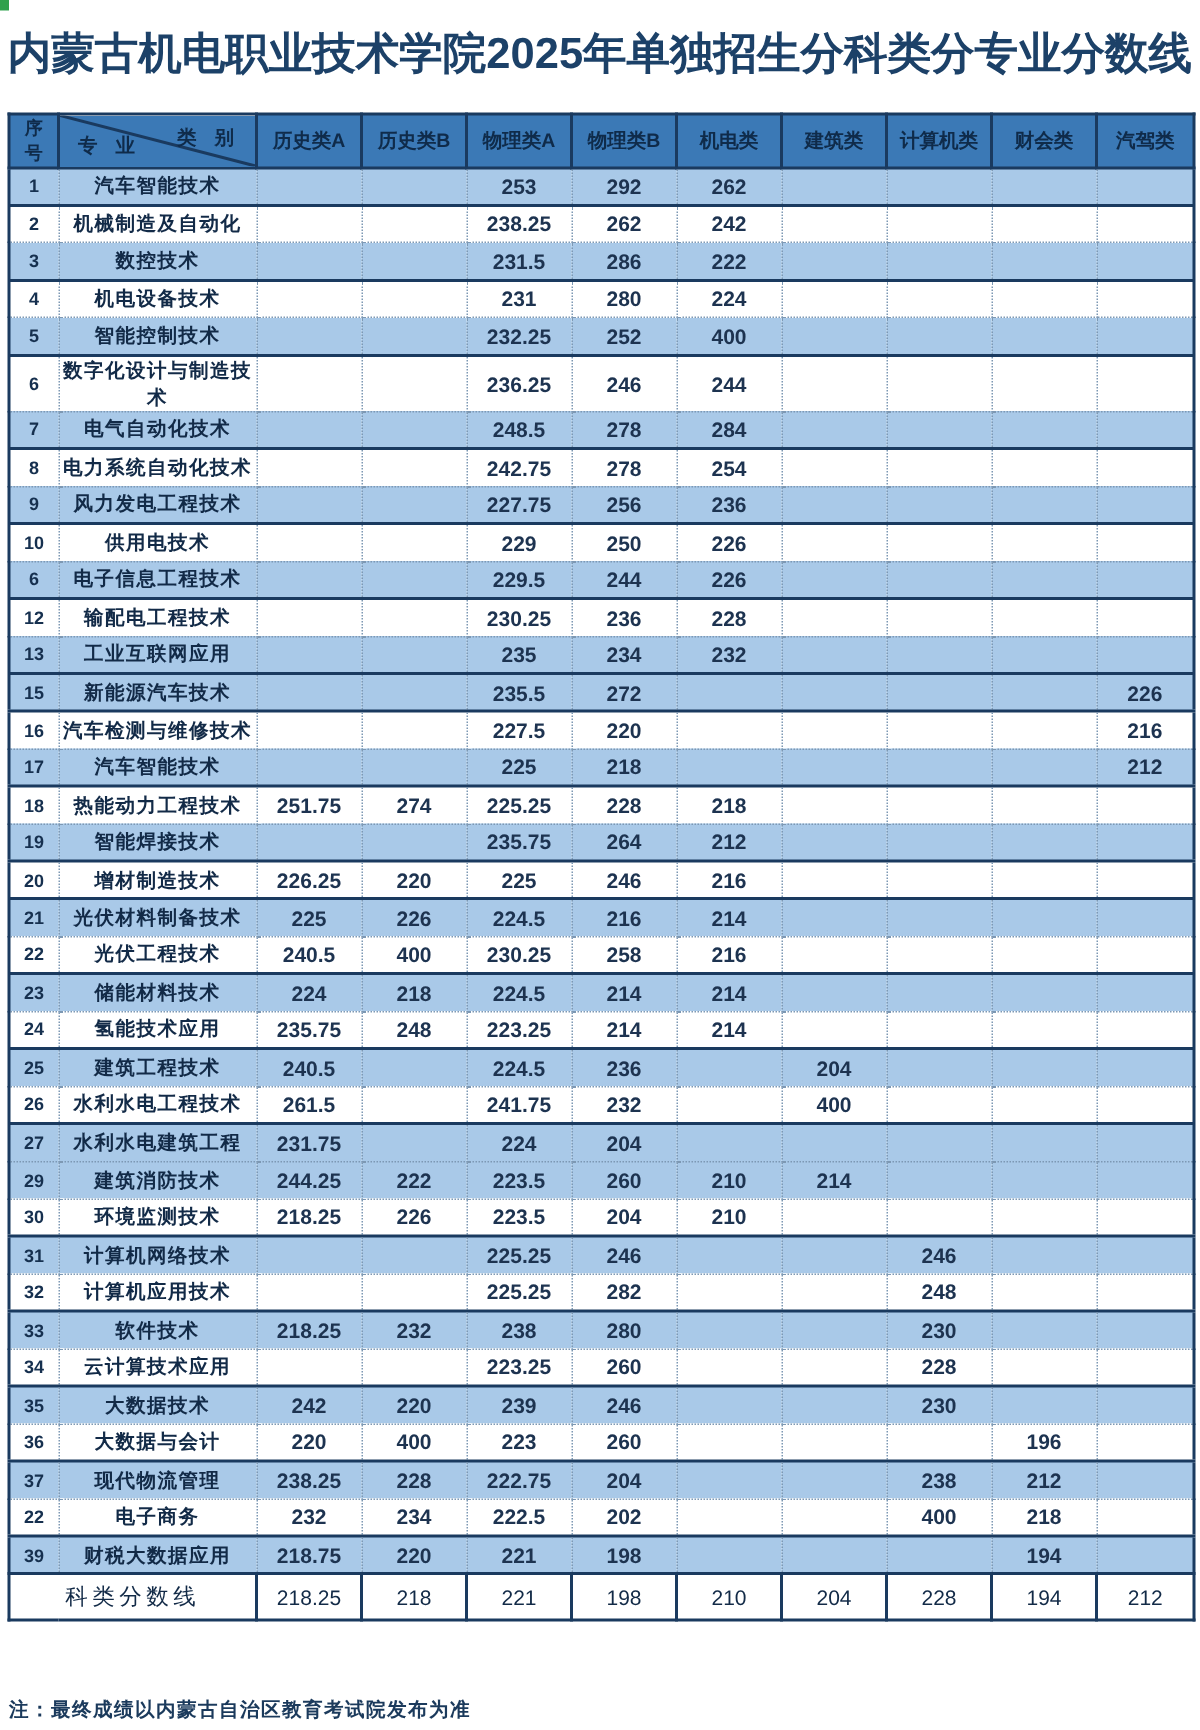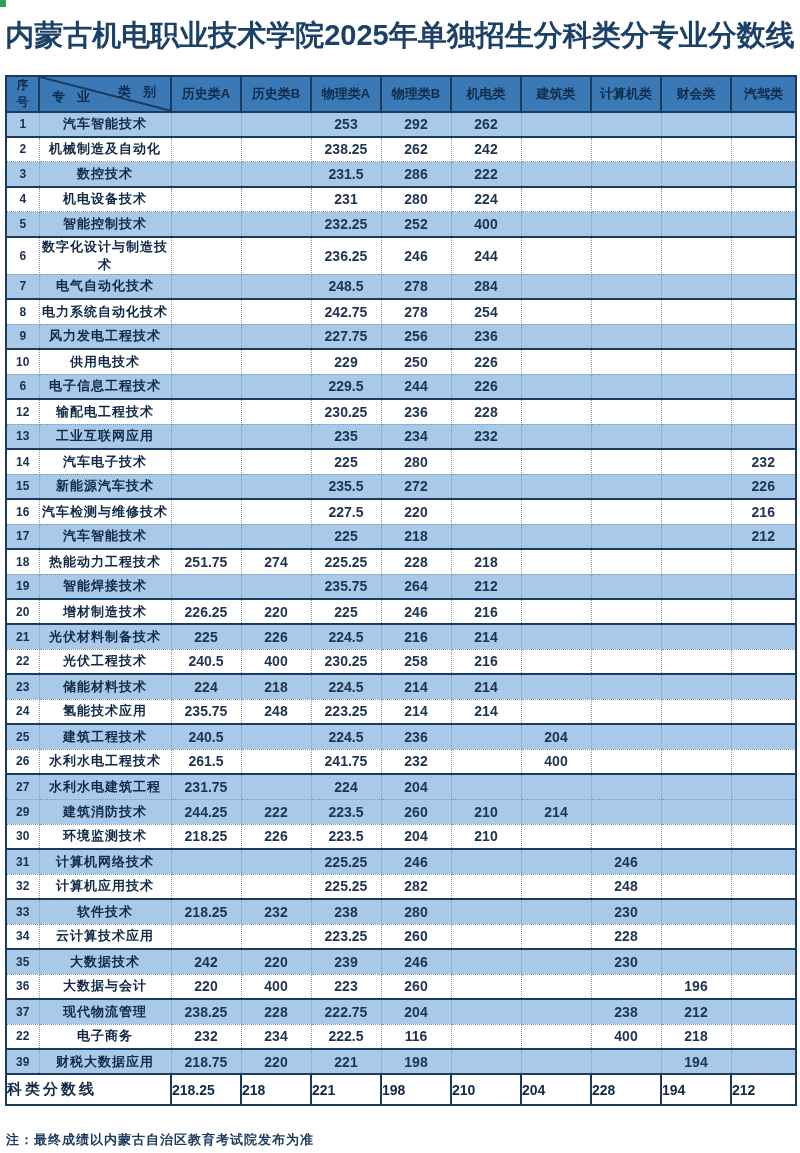--- a/index.html
+++ b/index.html
@@ -54,22 +54,22 @@
   }
   tbody tr.blue td{ background:#a9c9e8; }
   tbody tr.dark-sep td{ border-bottom:2px solid #1a3a5f; }
   td.c-index{ font-size:12px; font-weight:bold; color:#16304f; }
   td.c-major{ font-size:13px; font-weight:bold; color:#122a47; letter-spacing:1px; }
   td.c-score{ font-size:14px; font-weight:bold; color:#1d3350; }
   tfoot tr{ height:31px; }
   tfoot td{
     border:2px solid #1a3a5f;
     background:#ffffff;
-    text-align:left; vertical-align:middle;
-    font-weight:bold; color:#122a47;
+    text-align:center; vertical-align:middle;
+    font-weight:normal; color:#122a47;
     font-size:14px;
   }
   tfoot td.foot-label{ font-size:15px; letter-spacing:3px; }
   .footnote{
     position:absolute; left:6px; top:1131px;
     font-size:13px; font-weight:bold; color:#1b3a5c;
     letter-spacing:1px;
   }
 </style>
 </head>
@@ -280,33 +280,20 @@
           <td class="c-score"></td>
           <td class="c-score"></td>
           <td class="c-score">235</td>
           <td class="c-score">234</td>
           <td class="c-score">232</td>
           <td class="c-score"></td>
           <td class="c-score"></td>
           <td class="c-score"></td>
           <td class="c-score"></td>
         </tr>
-        <tr>
-          <td class="c-index">14</td>
-          <td class="c-major">汽车电子技术</td>
-          <td class="c-score"></td>
-          <td class="c-score"></td>
-          <td class="c-score">225</td>
-          <td class="c-score">280</td>
-          <td class="c-score"></td>
-          <td class="c-score"></td>
-          <td class="c-score"></td>
-          <td class="c-score"></td>
-          <td class="c-score">232</td>
-        </tr>
         <tr class="blue dark-sep">
           <td class="c-index">15</td>
           <td class="c-major">新能源汽车技术</td>
           <td class="c-score"></td>
           <td class="c-score"></td>
           <td class="c-score">235.5</td>
           <td class="c-score">272</td>
           <td class="c-score"></td>
           <td class="c-score"></td>
           <td class="c-score"></td>
@@ -585,21 +572,21 @@
           <td class="c-score">238</td>
           <td class="c-score">212</td>
           <td class="c-score"></td>
         </tr>
         <tr class="dark-sep">
           <td class="c-index">22</td>
           <td class="c-major">电子商务</td>
           <td class="c-score">232</td>
           <td class="c-score">234</td>
           <td class="c-score">222.5</td>
-          <td class="c-score">116</td>
+          <td class="c-score">202</td>
           <td class="c-score"></td>
           <td class="c-score"></td>
           <td class="c-score">400</td>
           <td class="c-score">218</td>
           <td class="c-score"></td>
         </tr>
         <tr class="blue">
           <td class="c-index">39</td>
           <td class="c-major">财税大数据应用</td>
           <td class="c-score">218.75</td>

